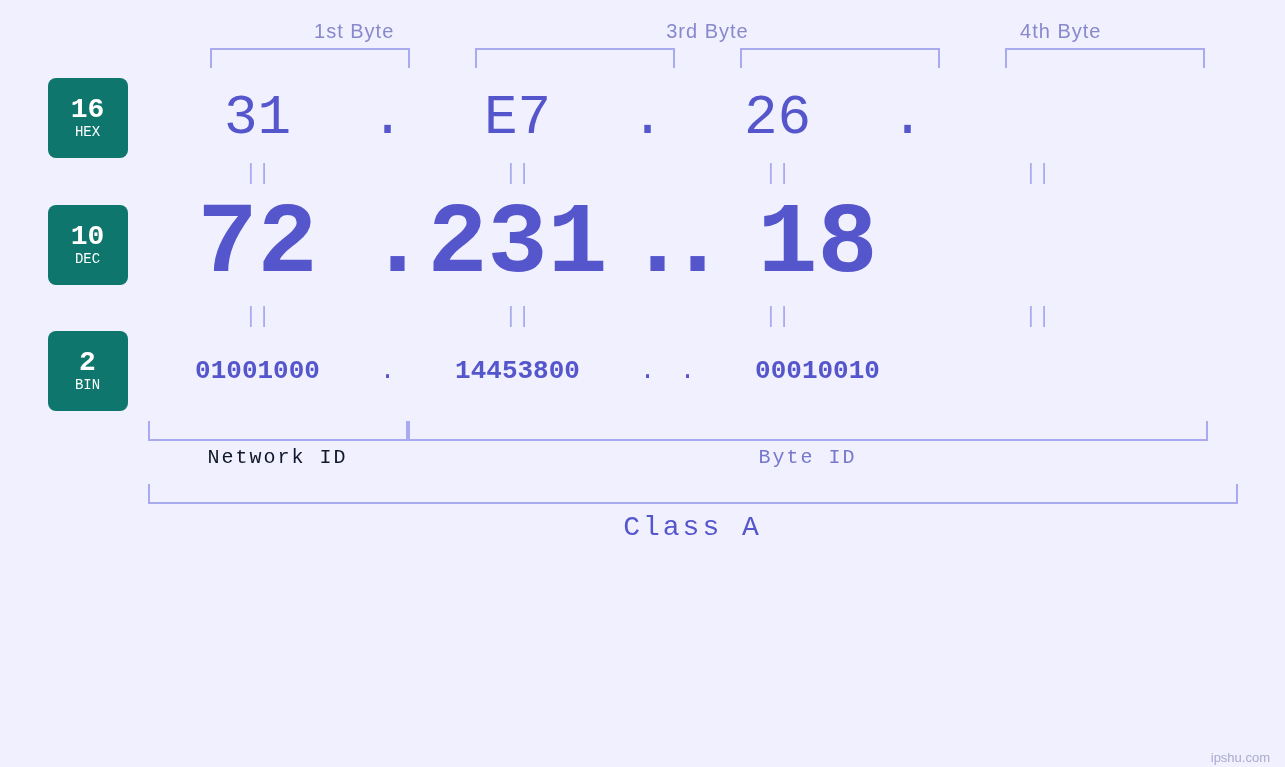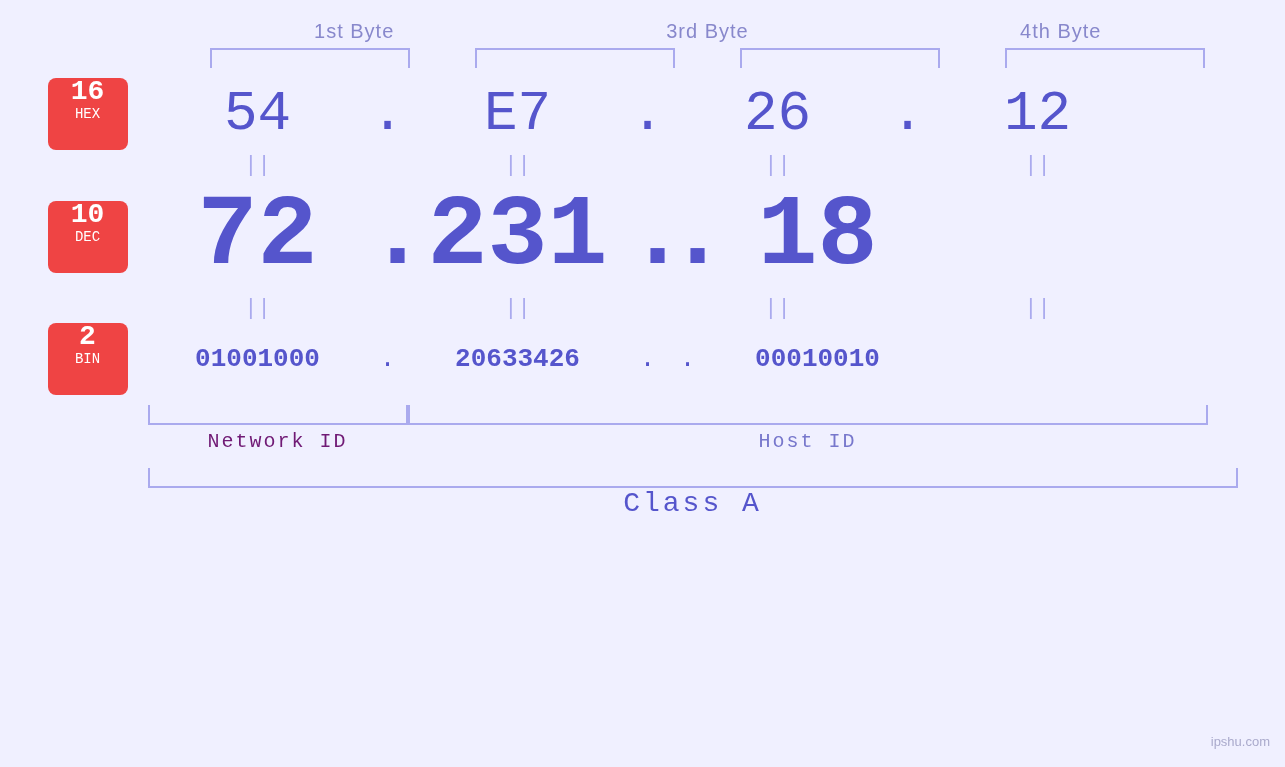--- a/index.html
+++ b/index.html
@@ -65,26 +65,27 @@
 
     
     .rep-row {
       display: flex;
       align-items: center;
       margin-bottom: 0px;
     }
 
     .badge {
       width: 80px;
-      height: 72px;
-      background: #ef4444;
+      height: 80px;
+      background: #0f766e;
       border-radius: 8px;
       display: flex;
       flex-direction: column;
       align-items: center;
+      justify-content: center;
       color: white;
       flex-shrink: 0;
       margin-right: 20px;
     }
     .badge-num {
       font-size: 28px;
       font-weight: bold;
       line-height: 1;
     }
     .badge-label {
@@ -172,21 +173,21 @@
 
     .bottom-labels {
       display: flex;
       margin-left: 100px;
       margin-top: 5px;
     }
 
     .net-label {
       width: 260px;
       text-align: center;
-      color: #701a75;
+      color: #0f172a;
       font-size: 20px;
       font-family: 'Courier New', Courier, monospace;
       letter-spacing: 2px;
     }
     .host-label {
       width: 800px;
       text-align: center;
       color: #7777cc;
       font-size: 20px;
       font-family: 'Courier New', Courier, monospace;
@@ -206,28 +207,29 @@
       border-bottom: 2px solid #aaaaee;
       border-left: 2px solid #aaaaee;
       border-right: 2px solid #aaaaee;
     }
     .class-label {
       text-align: center;
       color: #5555cc;
       font-size: 28px;
       font-family: 'Courier New', Courier, monospace;
       letter-spacing: 3px;
+      margin-top: 8px;
       margin-left: 100px;
       width: 1090px;
     }
 
     
     .watermark {
       position: absolute;
-      bottom: 18px;
+      bottom: 2px;
       right: 15px;
       color: #aaaacc;
       font-size: 13px;
       font-family: Arial, sans-serif;
     }
   </style>
 </head>
 <body>
 
 <div class="main-container">
@@ -246,27 +248,26 @@
   </div>
 
   <div class="rows-area">
 
     <div class="rep-row">
       <div class="badge">
         <span class="badge-num">16</span>
         <span class="badge-label">HEX</span>
       </div>
       <div class="values-row">
-        <div class="byte-val hex">54</div>
+        <div class="byte-val hex">31</div>
         <div class="dot hex">.</div>
         <div class="byte-val hex">E7</div>
         <div class="dot hex">.</div>
         <div class="byte-val hex">26</div>
         <div class="dot hex">.</div>
-        <div class="byte-val hex">12</div>
       </div>
     </div>
 
     <div class="equals-row">
       <div class="eq-sign">||</div>
       <div class="eq-dot-spacer"></div>
       <div class="eq-sign">||</div>
       <div class="eq-dot-spacer"></div>
       <div class="eq-sign">||</div>
       <div class="eq-dot-spacer"></div>
@@ -299,37 +300,37 @@
     </div>
 
     <div class="rep-row">
       <div class="badge">
         <span class="badge-num">2</span>
         <span class="badge-label">BIN</span>
       </div>
       <div class="values-row">
         <div class="byte-val bin">01001000</div>
         <div class="dot bin">.</div>
-        <div class="byte-val bin">20633426</div>
+        <div class="byte-val bin">14453800</div>
         <div class="dot bin">.</div>
         <div class="dot bin">.</div>
         <div class="byte-val bin">00010010</div>
       </div>
     </div>
 
   </div>
 
   <div class="bottom-section">
     <div class="bottom-brackets">
       <div class="net-bracket"></div>
       <div class="host-bracket"></div>
     </div>
     <div class="bottom-labels">
       <div class="net-label">Network ID</div>
-      <div class="host-label">Host ID</div>
+      <div class="host-label">Byte ID</div>
     </div>
   </div>
 
   <div class="class-section">
     <div class="class-bracket"></div>
     <div class="class-label">Class A</div>
   </div>
 
 </div>
 

